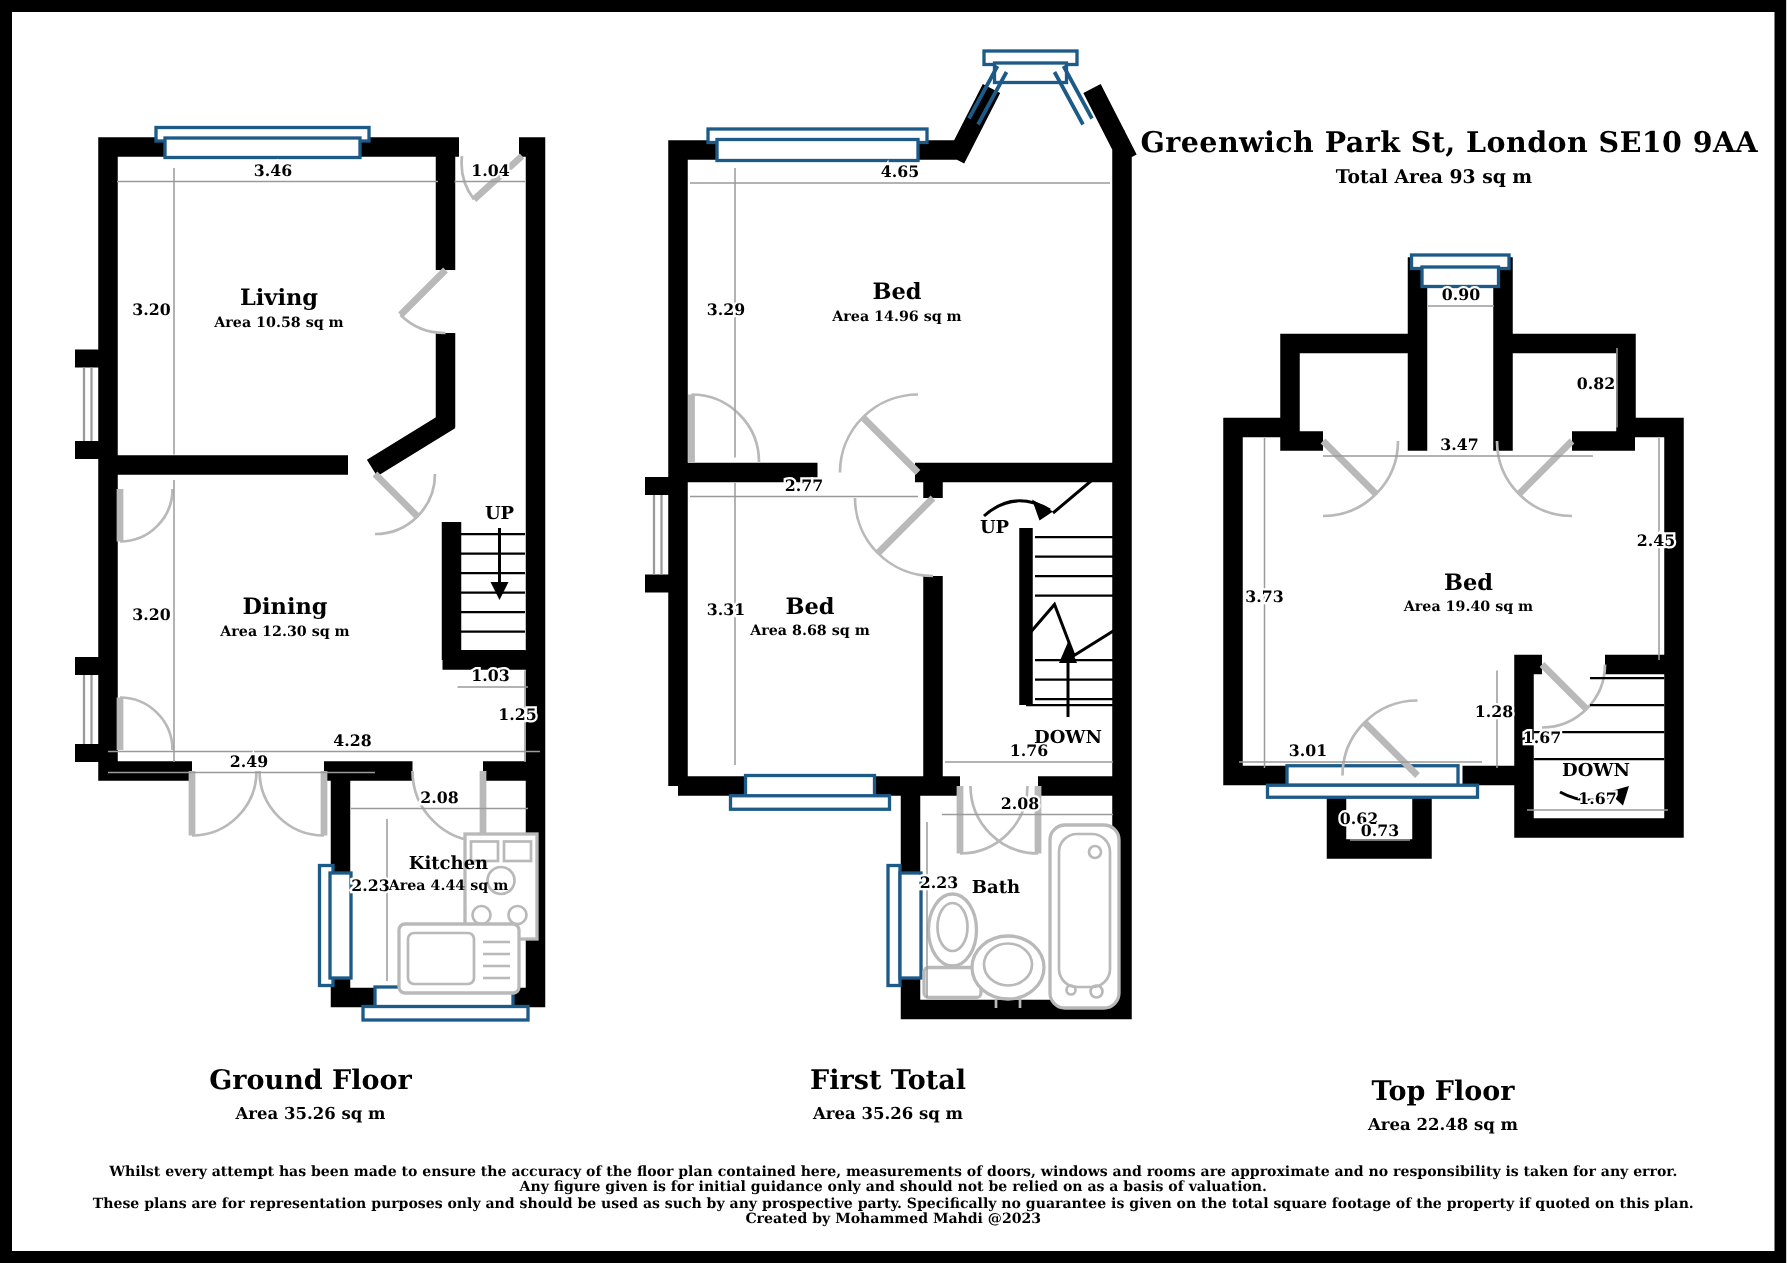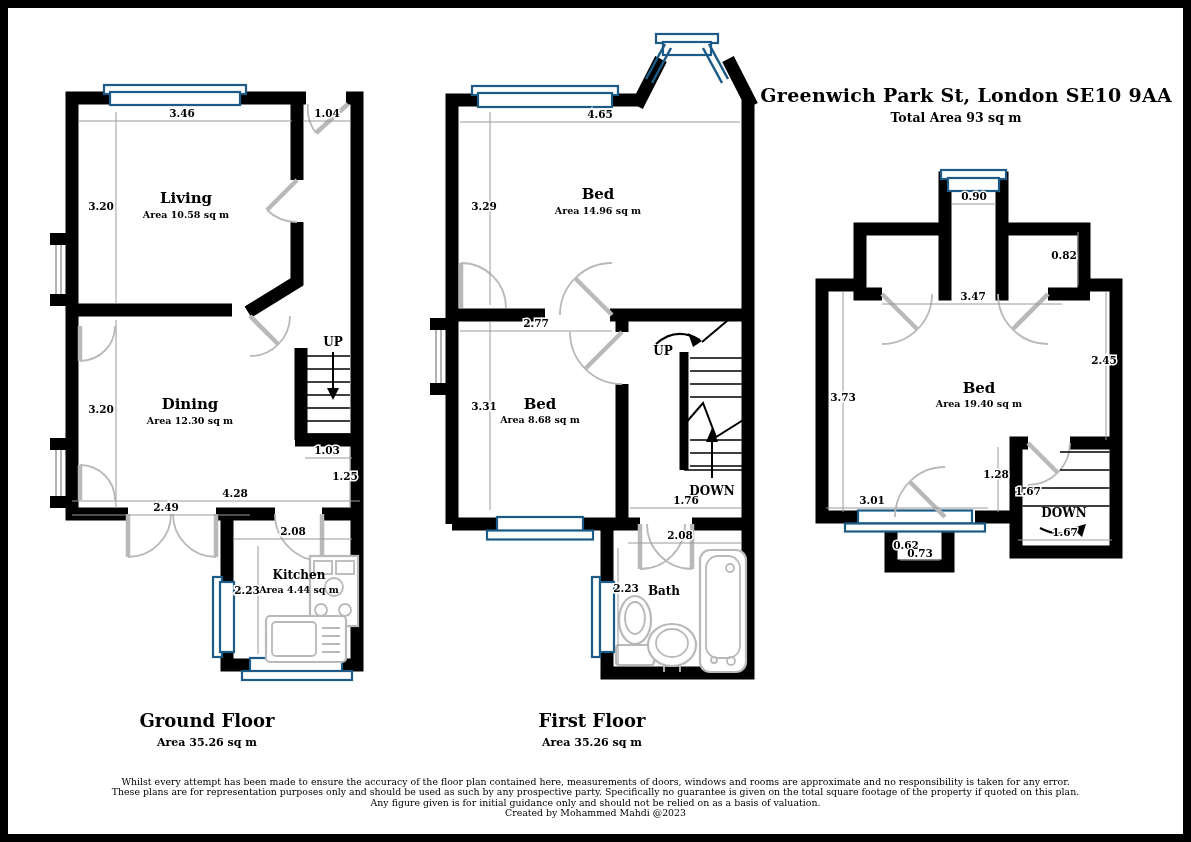--- a/index.html
+++ b/index.html
@@ -35,21 +35,21 @@
   .hdr{position:absolute;left:696px;top:84px;width:520px;text-align:center;z-index:10;}
   .hdr .t{font-size:19px;font-weight:bold;letter-spacing:.3px;}
   .hdr .s{font-size:12.5px;font-weight:bold;margin-top:4px;}
   .floor-label{position:absolute;width:300px;text-align:center;z-index:10;}
   .floor-label .n{font-size:18px;font-weight:bold;}
   .floor-label .a{font-size:11px;font-weight:bold;margin-top:5px;}
   .fl-ground{left:57px;top:710px;}
   .fl-first{left:442px;top:710px;}
   .fl-top{left:812px;top:717px;}
   .footer{position:absolute;left:0;top:777px;width:1191px;text-align:center;z-index:10;
-          font-size:9.4px;font-weight:normal;line-height:10.4px;}
+          font-size:9.4px;font-weight:bold;line-height:10.4px;}
 </style>
 </head>
 <body>
 
 <div class="page">
 
   <svg class="plan-svg" width="1191" height="842" viewBox="0 0 1191 842">
 
     <g>
       <path class="w" d="M65.5 98 H112 M238 98 H306 M346 98 H363 M357 91.5 V671.5 M72 91.5 V514 M297 104 V180 M297 222 V285 M300 280 L248 312 M72 310 H232 M301 348 V440 M295 440 H363 M65.5 514 H128 M216 514 H275 M322 514 H357 M227 507.5 V582 M227 652 V665 M220.5 665 H363"></path>
@@ -213,25 +213,29 @@
   <div class="hdr">
     <div class="t">4 Greenwich Park St, London SE10 9AA</div>
     <div class="s">Total Area 93 sq m</div>
   </div>
 
   <div class="floor-label fl-ground">
     <div class="n">Ground Floor</div>
     <div class="a">Area 35.26 sq m</div>
   </div>
   <div class="floor-label fl-first">
-    <div class="n">First Floor</div>
+    <div class="n">First Total</div>
     <div class="a">Area 35.26 sq m</div>
+  </div>
+  <div class="floor-label fl-top">
+    <div class="n">Top Floor</div>
+    <div class="a">Area 22.48 sq m</div>
   </div>
 
   <div class="footer">
     <div>Whilst every attempt has been made to ensure the accuracy of the floor plan contained here, measurements of doors, windows and rooms are approximate and no responsibility is taken for any error.</div>
+    <div>Any figure given is for initial guidance only and should not be relied on as a basis of valuation.</div>
     <div>These plans are for representation purposes only and should be used as such by any prospective party. Specifically no guarantee is given on the total square footage of the property if quoted on this plan.</div>
-    <div>Any figure given is for initial guidance only and should not be relied on as a basis of valuation.</div>
     <div>Created by Mohammed Mahdi @2023</div>
   </div>
 
   <div class="frame"></div>
 </div>
 
 </body></html>

